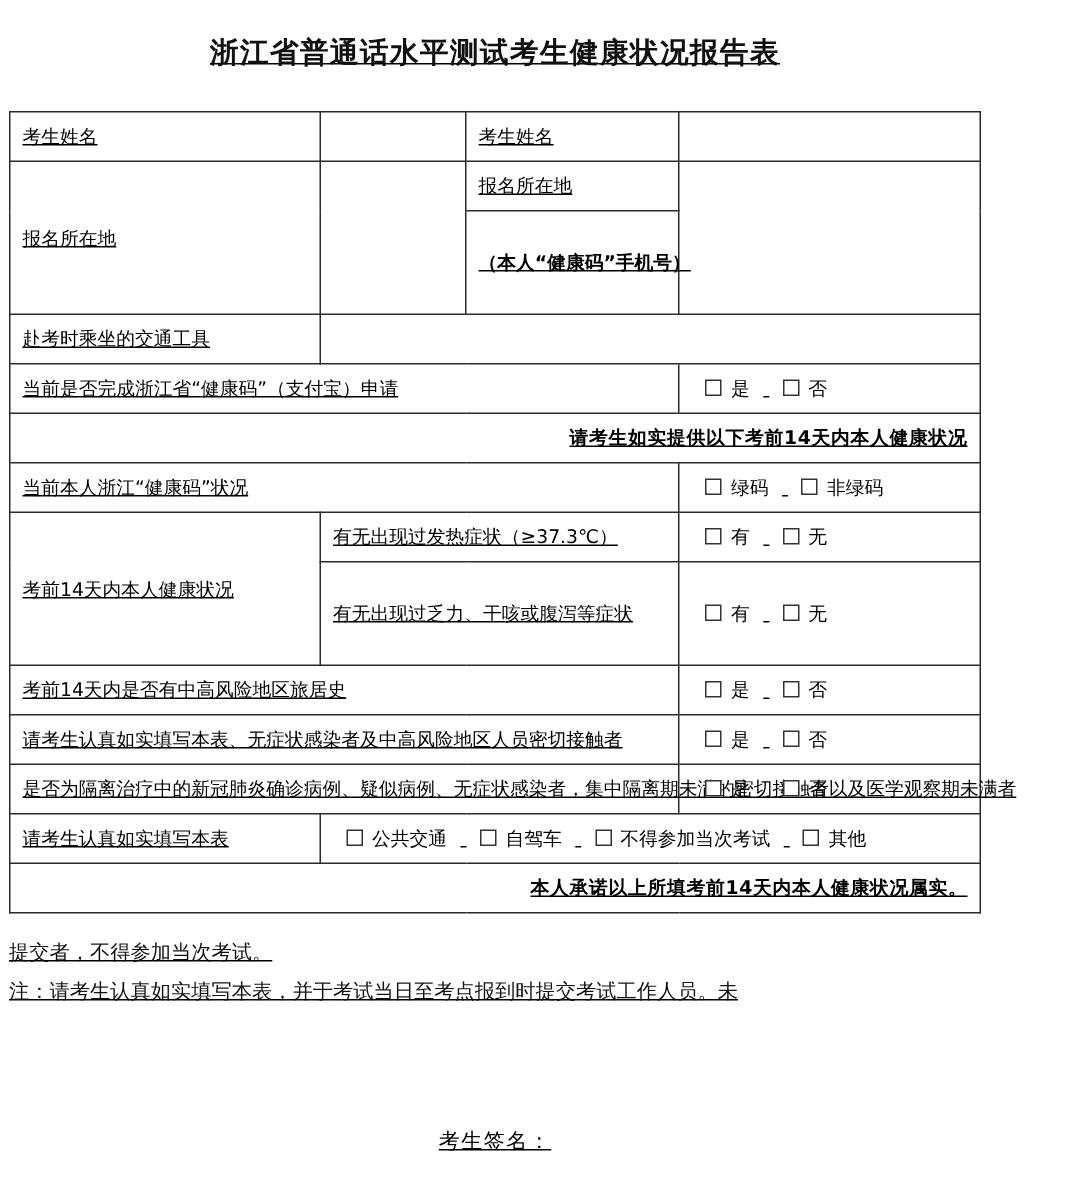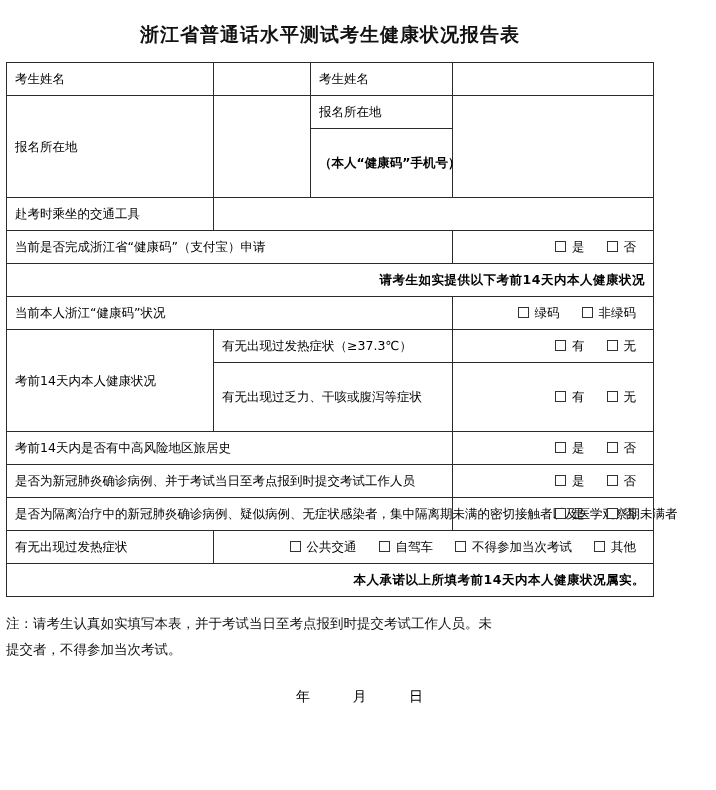--- a/index.html
+++ b/index.html
@@ -13,34 +13,35 @@
     font-family: "DejaVu Sans", "Liberation Sans", sans-serif;
     color: #000000;
     position: relative;
     overflow: hidden;
   }
   .page {
     width: 660px;
     height: 790px;
     position: relative;
     box-sizing: border-box;
+    text-decoration: underline;
   }
   .title {
     text-align: center;
     font-size: 19px;
     font-weight: bold;
     letter-spacing: 1px;
     padding-top: 22px;
     padding-bottom: 14px;
     color: #111;
   }
   table.form {
     border-collapse: collapse;
     width: 648px;
-    margin: 0 auto;
+    margin: 12px auto;
     table-layout: fixed;
   }
   table.form td {
     border: 1px solid #2b2b2b;
     font-size: 12.5px;
     padding: 6px 8px;
     vertical-align: middle;
     line-height: 1.6;
   }
   .cell-label {
@@ -49,21 +50,21 @@
   .bold {
     font-weight: bold;
   }
   .notice {
     text-align: right;
     font-weight: bold;
     font-size: 12.5px;
     letter-spacing: 0.5px;
   }
   .opts {
-    text-align: right;
+    text-align: left;
     white-space: nowrap;
   }
   .opt {
     display: inline-block;
     margin: 0 9px;
     font-size: 12.5px;
     white-space: nowrap;
   }
   .box {
     display: inline-block;
@@ -183,57 +184,58 @@
 
       <tr>
         <td class="cell-label" colspan="3">考前14天内是否有中高风险地区旅居史</td>
         <td class="opts">
           <span class="opt"><span class="box"></span><span>是</span></span>
           <span class="opt"><span class="box"></span><span>否</span></span>
         </td>
       </tr>
 
       <tr>
-        <td class="cell-label" colspan="3">是否为新冠肺炎确诊病例、并于考试当日至考点报到时提交考试工作人员</td>
+        <td class="cell-label" colspan="3">请考生认真如实填写本表、无症状感染者及中高风险地区人员密切接触者</td>
         <td class="opts">
           <span class="opt"><span class="box"></span><span>是</span></span>
           <span class="opt"><span class="box"></span><span>否</span></span>
         </td>
       </tr>
 
       <tr>
         <td class="cell-label multiline" colspan="3">是否为隔离治疗中的新冠肺炎确诊病例、疑似病例、无症状感染者，集中隔离期未满的密切接触者以及医学观察期未满者</td>
         <td class="opts">
           <span class="opt"><span class="box"></span><span>是</span></span>
           <span class="opt"><span class="box"></span><span>否</span></span>
         </td>
       </tr>
 
       <tr>
-        <td class="cell-label">有无出现过发热症状</td>
+        <td class="cell-label">请考生认真如实填写本表</td>
         <td class="opts" colspan="3">
           <span class="opt"><span class="box"></span><span>公共交通</span></span>
           <span class="opt"><span class="box"></span><span>自驾车</span></span>
           <span class="opt"><span class="box"></span><span>不得参加当次考试</span></span>
           <span class="opt"><span class="box"></span><span>其他</span></span>
         </td>
       </tr>
 
       <tr>
         <td class="notice" colspan="4">本人承诺以上所填考前14天内本人健康状况属实。</td>
       </tr>
     </tbody>
   </table>
 
   <div class="note">
+    <div>提交者，不得参加当次考试。</div>
     <div>注：请考生认真如实填写本表，并于考试当日至考点报到时提交考试工作人员。未</div>
-    <div>提交者，不得参加当次考试。</div>
   </div>
 
   <div class="sign">
+    <div class="sign-name">考生签名：</div>
     <div class="sign-date">
       <span>年</span>
       <span>月</span>
       <span>日</span>
     </div>
   </div>
 
 </div>
 
 </body></html>

